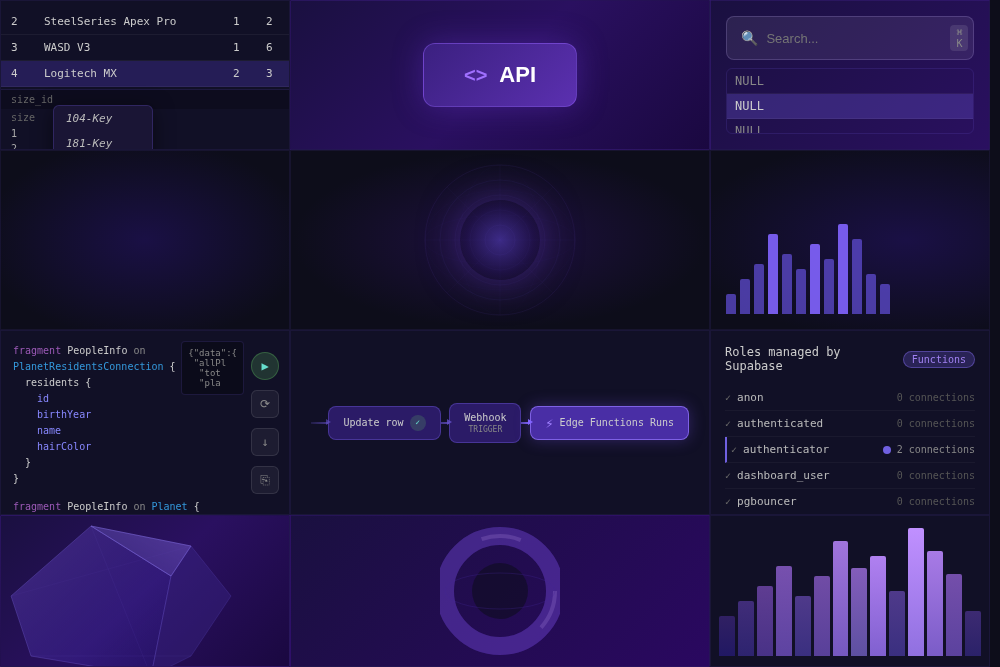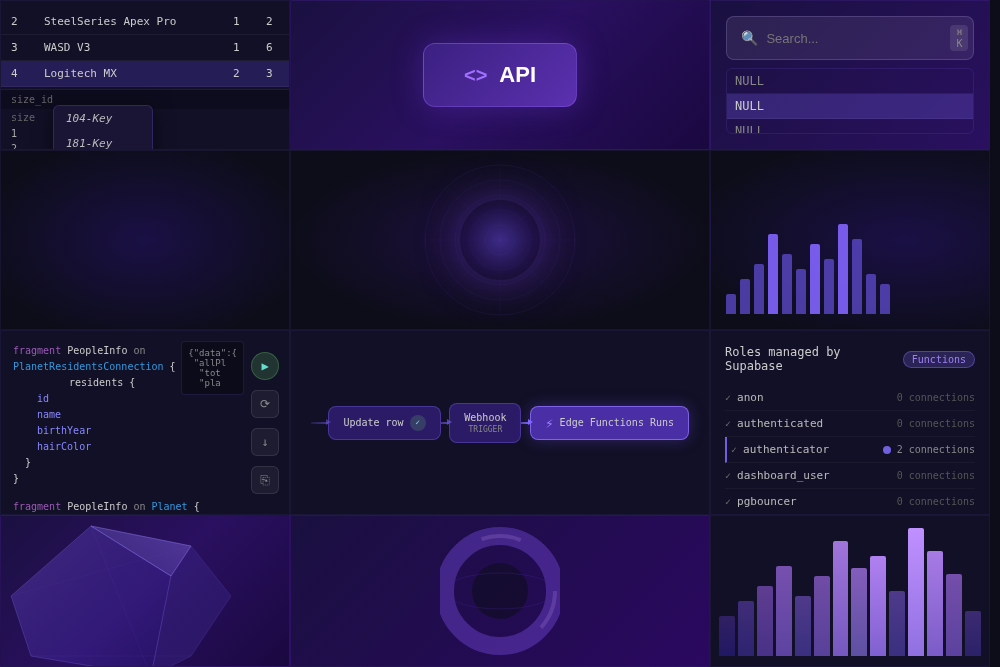--- a/index.html
+++ b/index.html
@@ -552,30 +552,30 @@
   <div class="cell cell-code" style="grid-column:1; grid-row:3; position:relative;">
     <div style="padding-right: 50px;">
       <div class="code-line">
         <span class="code-keyword">fragment</span>
         <span style="color:#ccc;"> PeopleInfo </span>
         <span style="color:#888;">on</span>
         <span style="color:#3498db;"> PlanetResidentsConnection </span>
         <span style="color:#ccc;">{</span>
       </div>
       <div class="code-line" style="padding-left:12px;">
-        <span style="color:#ccc;margin-left:44px;">residents {</span>
+        <span style="color:#ccc;">residents {</span>
       </div>
       <div class="code-line" style="padding-left:24px;">
         <span style="color:#8888ff;">id</span>
       </div>
       <div class="code-line" style="padding-left:24px;">
+        <span style="color:#8888ff;">birthYear</span>
+      </div>
+      <div class="code-line" style="padding-left:24px;">
         <span style="color:#8888ff;">name</span>
-      </div>
-      <div class="code-line" style="padding-left:24px;">
-        <span style="color:#8888ff;">birthYear</span>
       </div>
       <div class="code-line" style="padding-left:24px;">
         <span style="color:#8888ff;">hairColor</span>
       </div>
       <div class="code-line" style="padding-left:12px;">
         <span style="color:#ccc;">}</span>
       </div>
       <div class="code-line">
         <span style="color:#ccc;">}</span>
       </div>

